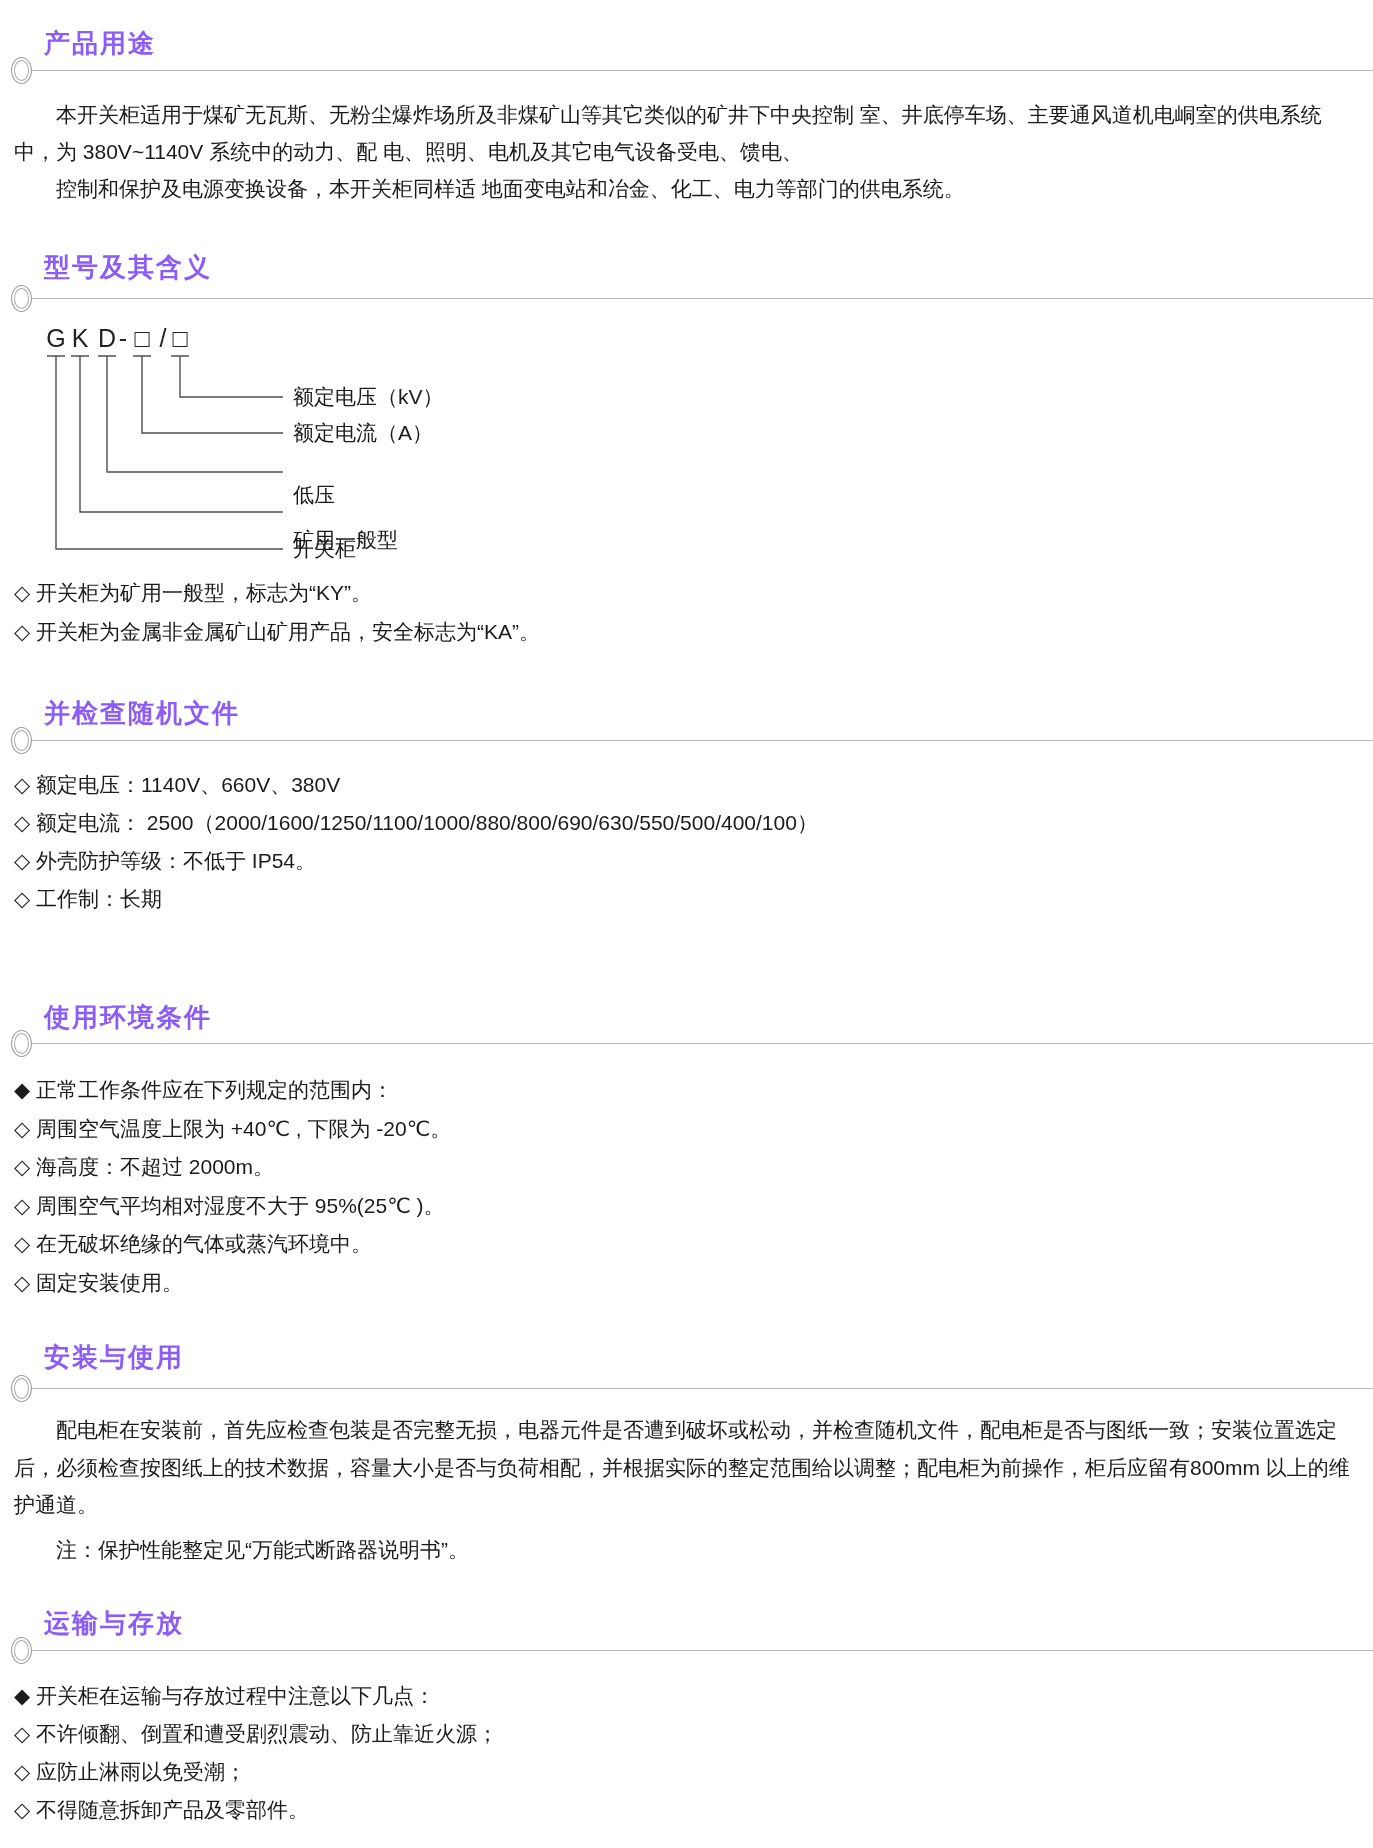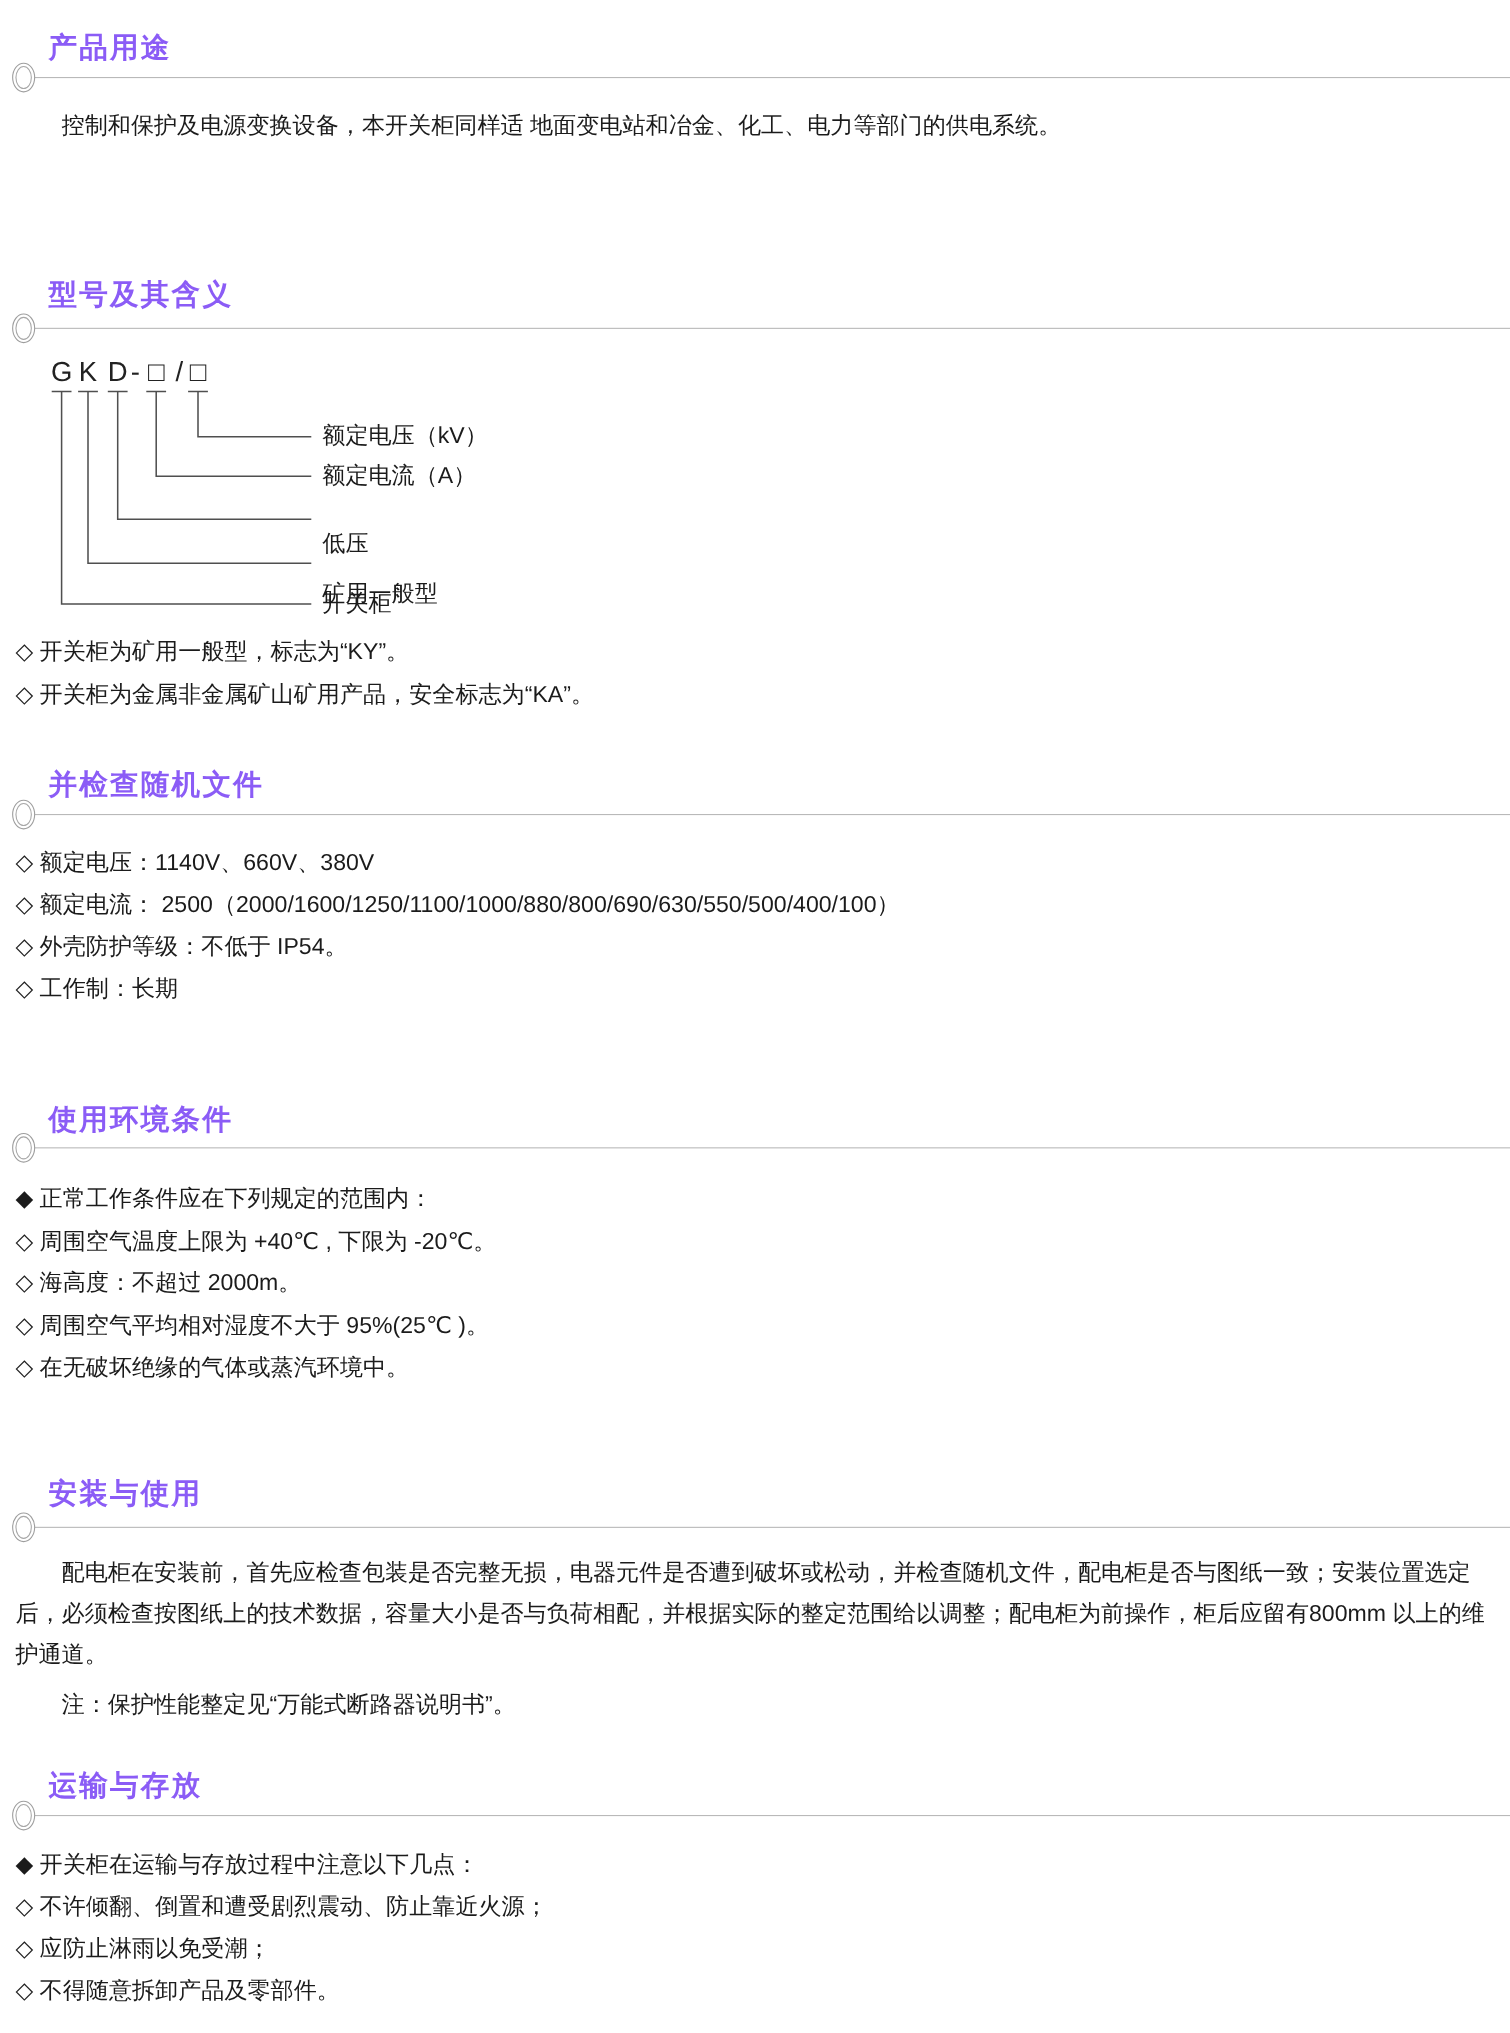--- a/index.html
+++ b/index.html
@@ -69,20 +69,21 @@
 </head>
 <body>
 
 <div class="page">
 
   <h2 class="sec-title" style="top:28px">产品用途</h2>
   <div class="rule" style="top:70px">
     <span class="ornament"></span>
   </div>
   <div class="body-block usage-text">
+    <p class="indent">本开关柜适用于煤矿无瓦斯、无粉尘爆炸场所及非煤矿山等其它类似的矿井下中央控制 室、井底停车场、主要通风道机电峒室的供电系统中，为 380V~1140V 系统中的动力、配 电、照明、电机及其它电气设备受电、馈电、</p>
     <p class="indent">控制和保护及电源变换设备，本开关柜同样适 地面变电站和冶金、化工、电力等部门的供电系统。</p>
   </div>
 
   <h2 class="sec-title" style="top:252px">型号及其含义</h2>
   <div class="rule" style="top:298px">
     <span class="ornament"></span>
   </div>
 
   <div class="diagram">
     <svg class="dlines" width="760" height="245" viewBox="0 0 760 245">
@@ -125,20 +126,21 @@
   <h2 class="sec-title" style="top:1002px">使用环境条件</h2>
   <div class="rule" style="top:1043px">
     <span class="ornament"></span>
   </div>
   <div class="body-block env-list">
     <p>◆ 正常工作条件应在下列规定的范围内：</p>
     <p>◇ 周围空气温度上限为 +40℃ , 下限为 -20℃。</p>
     <p>◇ 海高度：不超过 2000m。</p>
     <p>◇ 周围空气平均相对湿度不大于 95%(25℃ )。</p>
     <p>◇ 在无破坏绝缘的气体或蒸汽环境中。</p>
+    <p>◇ 固定安装使用。</p>
   </div>
 
   <h2 class="sec-title" style="top:1342px">安装与使用</h2>
   <div class="rule" style="top:1388px">
     <span class="ornament"></span>
   </div>
   <div class="body-block install-text">
     <p class="indent">配电柜在安装前，首先应检查包装是否完整无损，电器元件是否遭到破坏或松动，并检查随机文件，配电柜是否与图纸一致；安装位置选定后，必须检查按图纸上的技术数据，容量大小是否与负荷相配，并根据实际的整定范围给以调整；配电柜为前操作，柜后应留有800mm 以上的维护通道。</p>
     <p class="indent note">注：保护性能整定见“万能式断路器说明书”。</p>
   </div>

